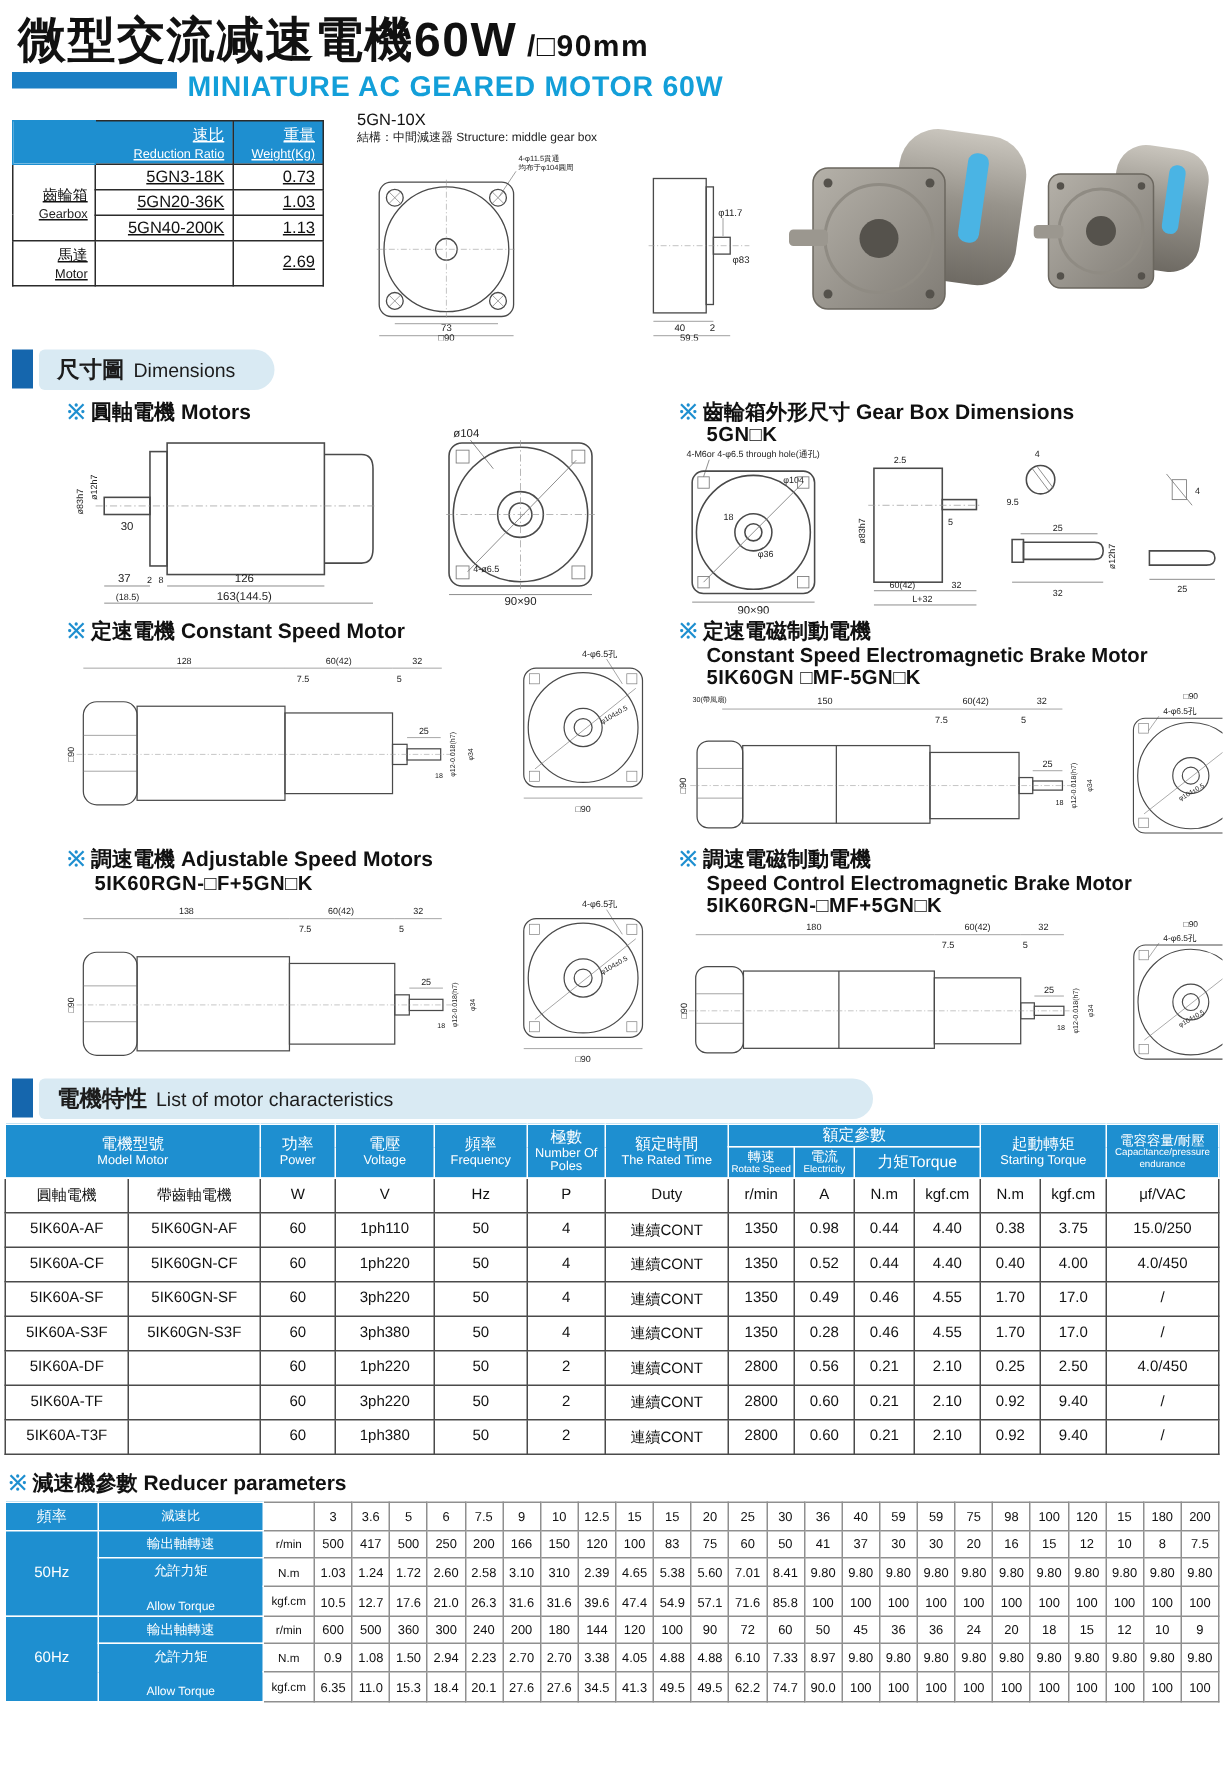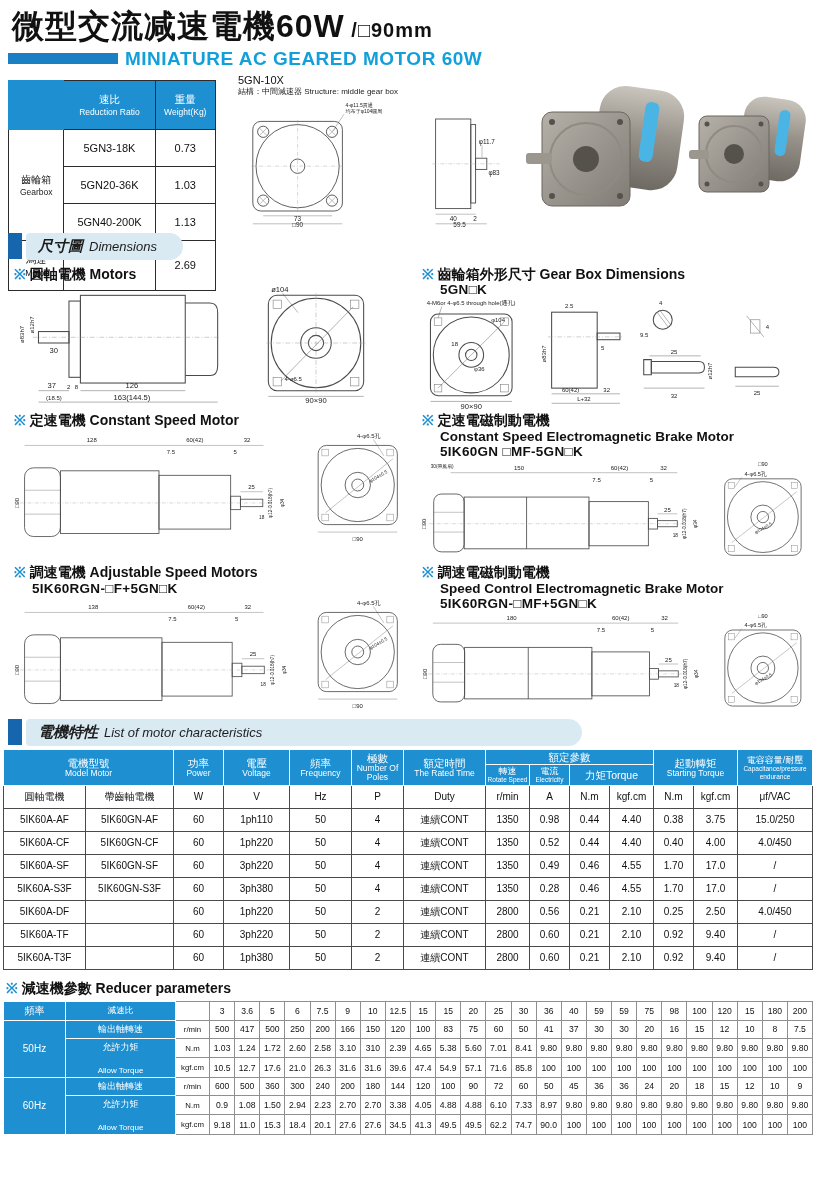--- a/index.html
+++ b/index.html
@@ -6,50 +6,50 @@
   html,body { margin:0; padding:0; }
   body {
     width:815px; height:1194px; position:relative; overflow:hidden;
     background:#ffffff; color:#111;
     font-family:"Liberation Sans", sans-serif;
   }
   
   .hdr { padding:6px 10px 0 8px; }
   .hdr h1 { margin:4px; font-size:32px; font-weight:bold; letter-spacing:1px; line-height:1.05; }
   .hdr h1 .suffix { font-size:20px; }
-  .sub-row { display:flex; align-items:center; margin-top:3px; }
+  .sub-row { display:flex; margin-top:3px; }
   .sub-bar { width:110px; height:11px; background:#1b7fc4; margin-right:7px; }
   .subtitle { color:#139fd9; font-size:19px; font-weight:bold; letter-spacing:.5px; }
   
   .top-row { display:flex; padding:4px 6px 0 8px; gap:8px; height:158px; }
   table.wtab { border-collapse:collapse; font-size:10.5px; margin-top:6px; align-self:flex-start; }
-  .wtab th,.wtab td { border:1.4px solid #2b2b2b; text-align:center; padding:12px 5px; }
+  .wtab th,.wtab td { border:1.4px solid #2b2b2b; text-align:right; padding:2px 5px;text-decoration:underline; }
   .wtab .head { background:#1e8fd0; color:#fff; font-weight:normal; }
   .wtab .head .en { display:block; font-size:8.5px; }
   .wtab td.val { font-size:11px; }
   .wtab .rowlab { background:#fff; font-size:10px; }
   .wtab .rowlab .en { display:block; font-size:8.5px; color:#222; }
   .structure { width:300px; position:relative; }
   .structure-head { font-size:11px; line-height:1.25; padding-left:14px; }
   .structure-head .note { font-size:8px; color:#222; display:block; }
   .structure-draws { display:flex; margin-top:2px; }
   .photos { flex:1; display:flex; align-items:center; }
   
   svg .ln { fill:none; stroke:#4a4a4a; stroke-width:1.1; }
   svg .thin { fill:none; stroke:#7a7a7a; stroke-width:.6; }
   svg .cl { fill:none; stroke:#9a9a9a; stroke-width:.5; stroke-dasharray:5 2 1 2; }
   svg .dim { font-size:8px; fill:#222; }
   svg .dim6 { font-size:6.3px; fill:#222; }
   
-  .pill { display:flex; margin:5px 0 3px 8px;font-style:italic; }
+  .pill { display:flex; margin:5px 0 3px 8px; }
   .pill-accent { width:14px; height:26px; background:#1566ad; margin-right:4px; }
   .pill-body { background:#d9eaf3; border-radius:4px 14px 14px 4px; padding:4px 26px 4px 12px; font-size:13px; color:#1c1c1c; }
   .pill-body b { font-size:15px; margin-right:6px; }
   
-  .draw-grid { display:grid; grid-template-columns:408px 399px; padding:0 2px 0 6px; }
+  .draw-grid { display:grid; grid-template-columns:408px 399px; padding:0 2px 0 6px;margin-left:31px; }
   .sub-title { font-size:14px; font-weight:bold; margin:3px 0 0 8px; line-height:1.2; }
   .sub-title .marker { color:#1e8fd0; margin-right:4px; }
   .sub-title .en { font-weight:bold; }
   .model-line { font-size:13.5px; margin-left:26px; font-weight:bold; letter-spacing:.3px; }
   .en-line { font-size:13.5px; margin-left:26px; font-weight:bold; }
   .draw-pair { display:flex; align-items:flex-start; gap:4px; margin-left:6px; }
   
   table.chars { border-collapse:collapse; table-layout:fixed; width:809px; margin:2px 0 0 3px; font-size:10px; border:1.5px solid #333; }
   .chars th { background:#1e8fd0; color:#fff; border:1px solid #fff; font-weight:normal; padding:1px; line-height:1.15; }
   .chars th .zh { font-size:10.5px; display:block; }
@@ -895,21 +895,21 @@
         <td>9.80</td>
         <td>9.80</td>
         <td>9.80</td>
         <td>9.80</td>
         <td>9.80</td>
         <td>9.80</td>
         <td>9.80</td>
       </tr>
   <tr>
     <td class="unit">kgf.cm</td>
-  <td>9.18</td>
+  <td>6.35</td>
         <td>11.0</td>
         <td>15.3</td>
         <td>18.4</td>
         <td>20.1</td>
         <td>27.6</td>
         <td>27.6</td>
         <td>34.5</td>
         <td>41.3</td>
         <td>49.5</td>
         <td>49.5</td>

